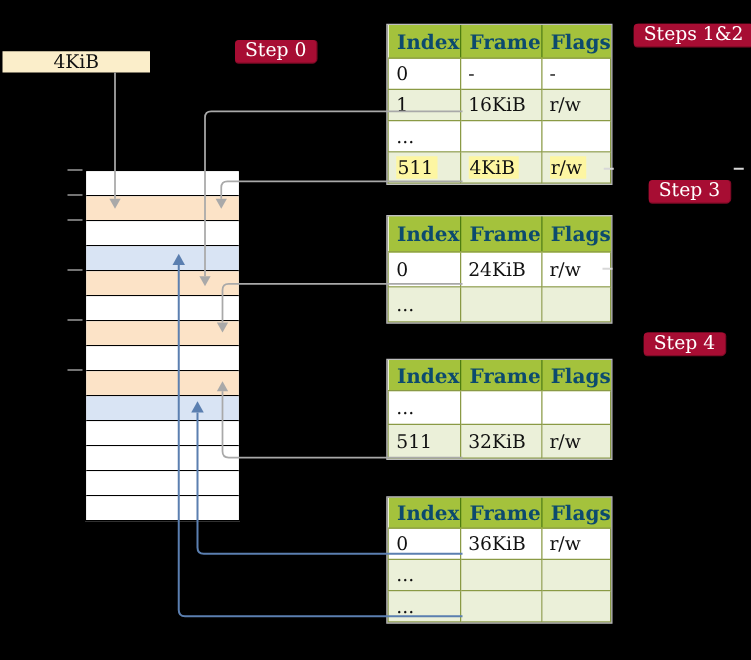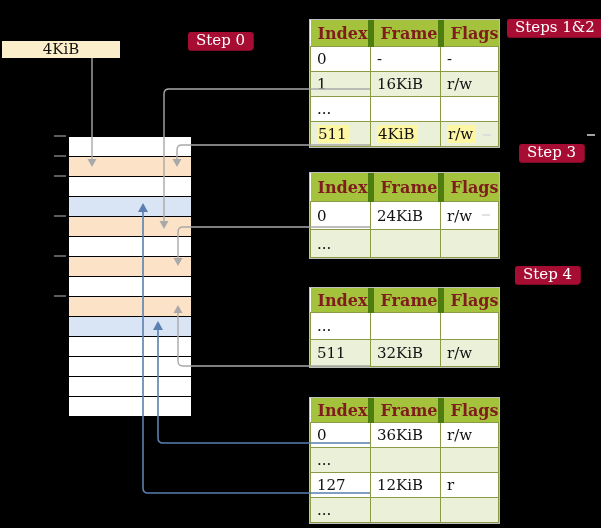--- a/index.html
+++ b/index.html
@@ -44,26 +44,26 @@
   .srow[data-tone="blue"]{background:#d9e4f4;}
 
   
   table.ptable{
     position:absolute;left:310px;
     border-collapse:collapse;table-layout:fixed;
     background:#fff;
     outline:1px solid #bfbfbf;
   }
   .ptable th{
-    background:#a4c23c;color:#7f1d1d;
+    background:#a4c23c;color:#0c4a6e;
     font-weight:700;font-size:16px;text-align:left;
     padding:0 0 0 7px;
     border-bottom:1px solid #8a9a45;
   }
-  .ptable th + th{border-left:6px solid #4d7c0f;text-align:center;}
+  .ptable th + th{border-left:1px solid #4d7c0f;text-align:center;}
   .ptable td{
     font-size:15px;color:#111;
     padding:0 0 0 6px;
     border:1px solid #8a9a45;
     background:#fff;
     overflow:hidden;white-space:nowrap;
   }
   .ptable tr.alt td{background:#ebf0d9;}
   #table-1{top:20px;}  #table-1 th{height:26px;} #table-1 td{height:24px;}
   #table-2{top:173px;} #table-2 th{height:28px;} #table-2 td{height:27px;}
@@ -202,25 +202,20 @@
     </tr>
     <tr>
       <td>0</td>
       <td>36KiB</td>
       <td>r/w</td>
     </tr>
     <tr class="alt">
       <td>...</td>
       <td></td>
       <td></td>
-    </tr>
-    <tr>
-      <td>127</td>
-      <td>12KiB</td>
-      <td>r</td>
     </tr>
     <tr class="alt">
       <td>...</td>
       <td></td>
       <td></td>
     </tr>
   </tbody>
     </table>
 
   <svg id="arrows" width="601" height="528" viewBox="0 0 601 528">

